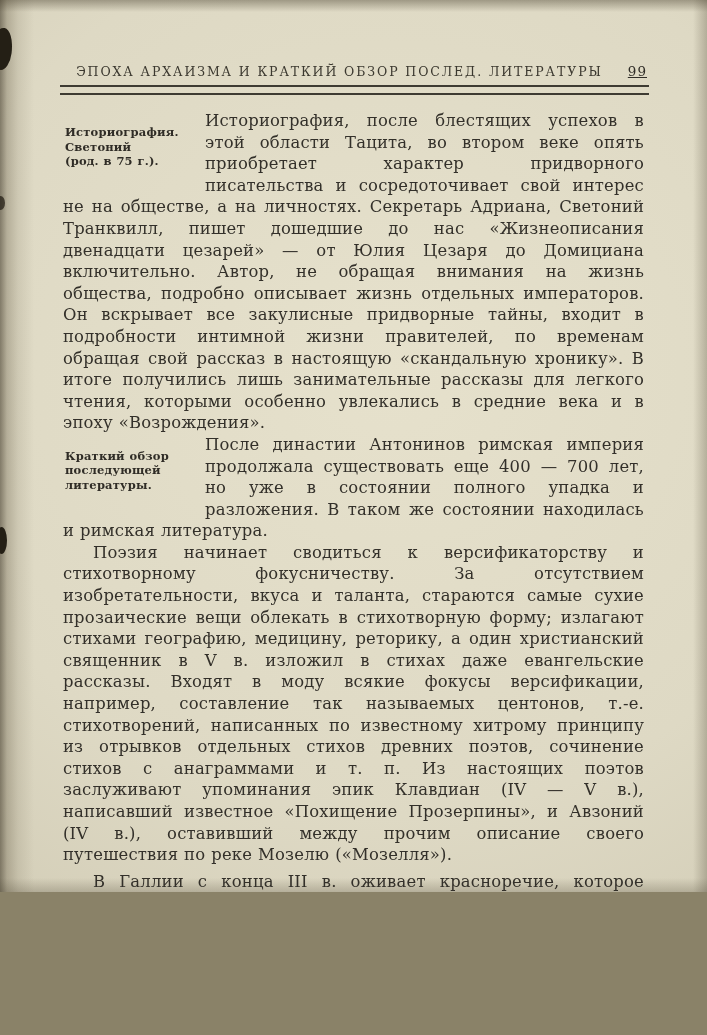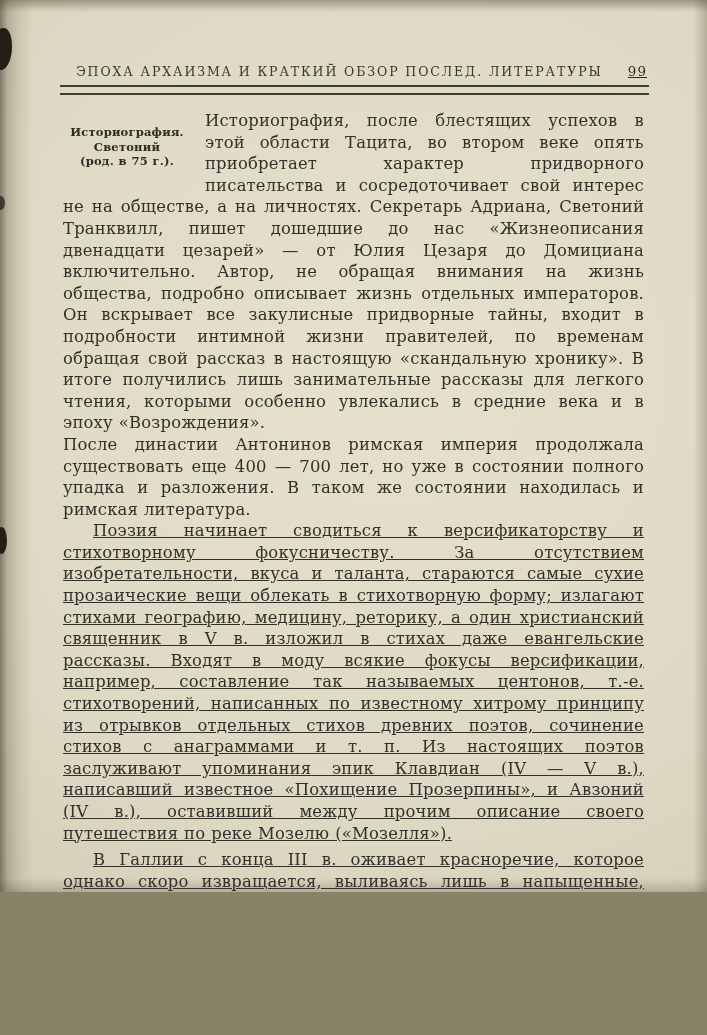--- a/index.html
+++ b/index.html
@@ -62,28 +62,28 @@
     border-bottom: 2px solid var(--rule, #3e3b32);
   }
 
   
   .body {
     position: absolute; left: 63px; top: 110px; width: 581px;
     font-size: 16.4px; line-height: 21.6px;
     text-align: justify; letter-spacing: 0.2px; word-spacing: 0.5px;
   }
   .para { margin: 0; }
-  .para.indent { text-indent: 30px; text-decoration: underline; }
+  .para.indent { text-indent: 30px; }
   .para.sp { margin-top: 5px; }
 
   .sidenote {
     float: left; width: 124px;
     margin: 15px 16px 27px 2px;
     font-size: 11.5px; font-weight: bold; line-height: 14.5px;
-    text-align: center; white-space: pre-line;
+    white-space: pre-line;
     letter-spacing: 0.2px; text-indent: 0;
     color: #2f2c26;
   }
 
   .footer-mark {
     position: absolute; left: 570px; top: 960px;
     font-size: 13px; color: #33302a;
   }
 </style>
 </head>
@@ -111,21 +111,23 @@
 
   <div class="body">
 
     <div class="para">
       <span class="sidenote">Историография.
 Светоний
 (род. в 75 г.).</span><span>Историография, после блестящих успехов в этой области Тацита, во втором веке опять приобретает характер придворного писательства и сосредоточивает свой интерес не на обществе, а на личностях. Секретарь Адриана, Светоний Транквилл, пишет дошедшие до нас «Жизнеописания двенадцати цезарей» — от Юлия Цезаря до Домициана включительно. Автор, не обращая внимания на жизнь общества, подробно описывает жизнь отдельных императоров. Он вскрывает все закулисные придворные тайны, входит в подробности интимной жизни правителей, по временам обращая свой рассказ в настоящую «скандальную хронику». В итоге получились лишь занимательные рассказы для легкого чтения, которыми особенно увлекались в средние века и в эпоху «Возрождения».</span>
     </div>
 
     <div class="para">
-      <span>После династии Антонинов римская империя продолжала существовать еще 400 — 700 лет, но уже в состоянии полного упадка и разложения. В таком же состоянии находилась и римская литература.</span>
+      <span class="sidenote">Краткий обзор
+последующей
+литературы.</span><span>После династии Антонинов римская империя продолжала существовать еще 400 — 700 лет, но уже в состоянии полного упадка и разложения. В таком же состоянии находилась и римская литература.</span>
     </div>
 
     <div class="para indent">
       <span>Поэзия начинает сводиться к версификаторству и стихотворному фокусничеству. За отсутствием изобретательности, вкуса и таланта, стараются самые сухие прозаические вещи облекать в стихотворную форму; излагают стихами географию, медицину, реторику, а один христианский священник в V в. изложил в стихах даже евангельские рассказы. Входят в моду всякие фокусы версификации, например, составление так называемых центонов, т.-е. стихотворений, написанных по известному хитрому принципу из отрывков отдельных стихов древних поэтов, сочинение стихов с анаграммами и т. п. Из настоящих поэтов заслуживают упоминания эпик Клавдиан (IV — V в.), написавший известное «Похищение Прозерпины», и Авзоний (IV в.), оставивший между прочим описание своего путешествия по реке Мозелю («Мозелля»).</span>
     </div>
 
     <div class="para indent sp">
       <span>В Галлии с конца III в. оживает красноречие, которое однако скоро извращается, выливаясь лишь в напыщенные, полные лести панегирики императорам.</span>
     </div>
 

